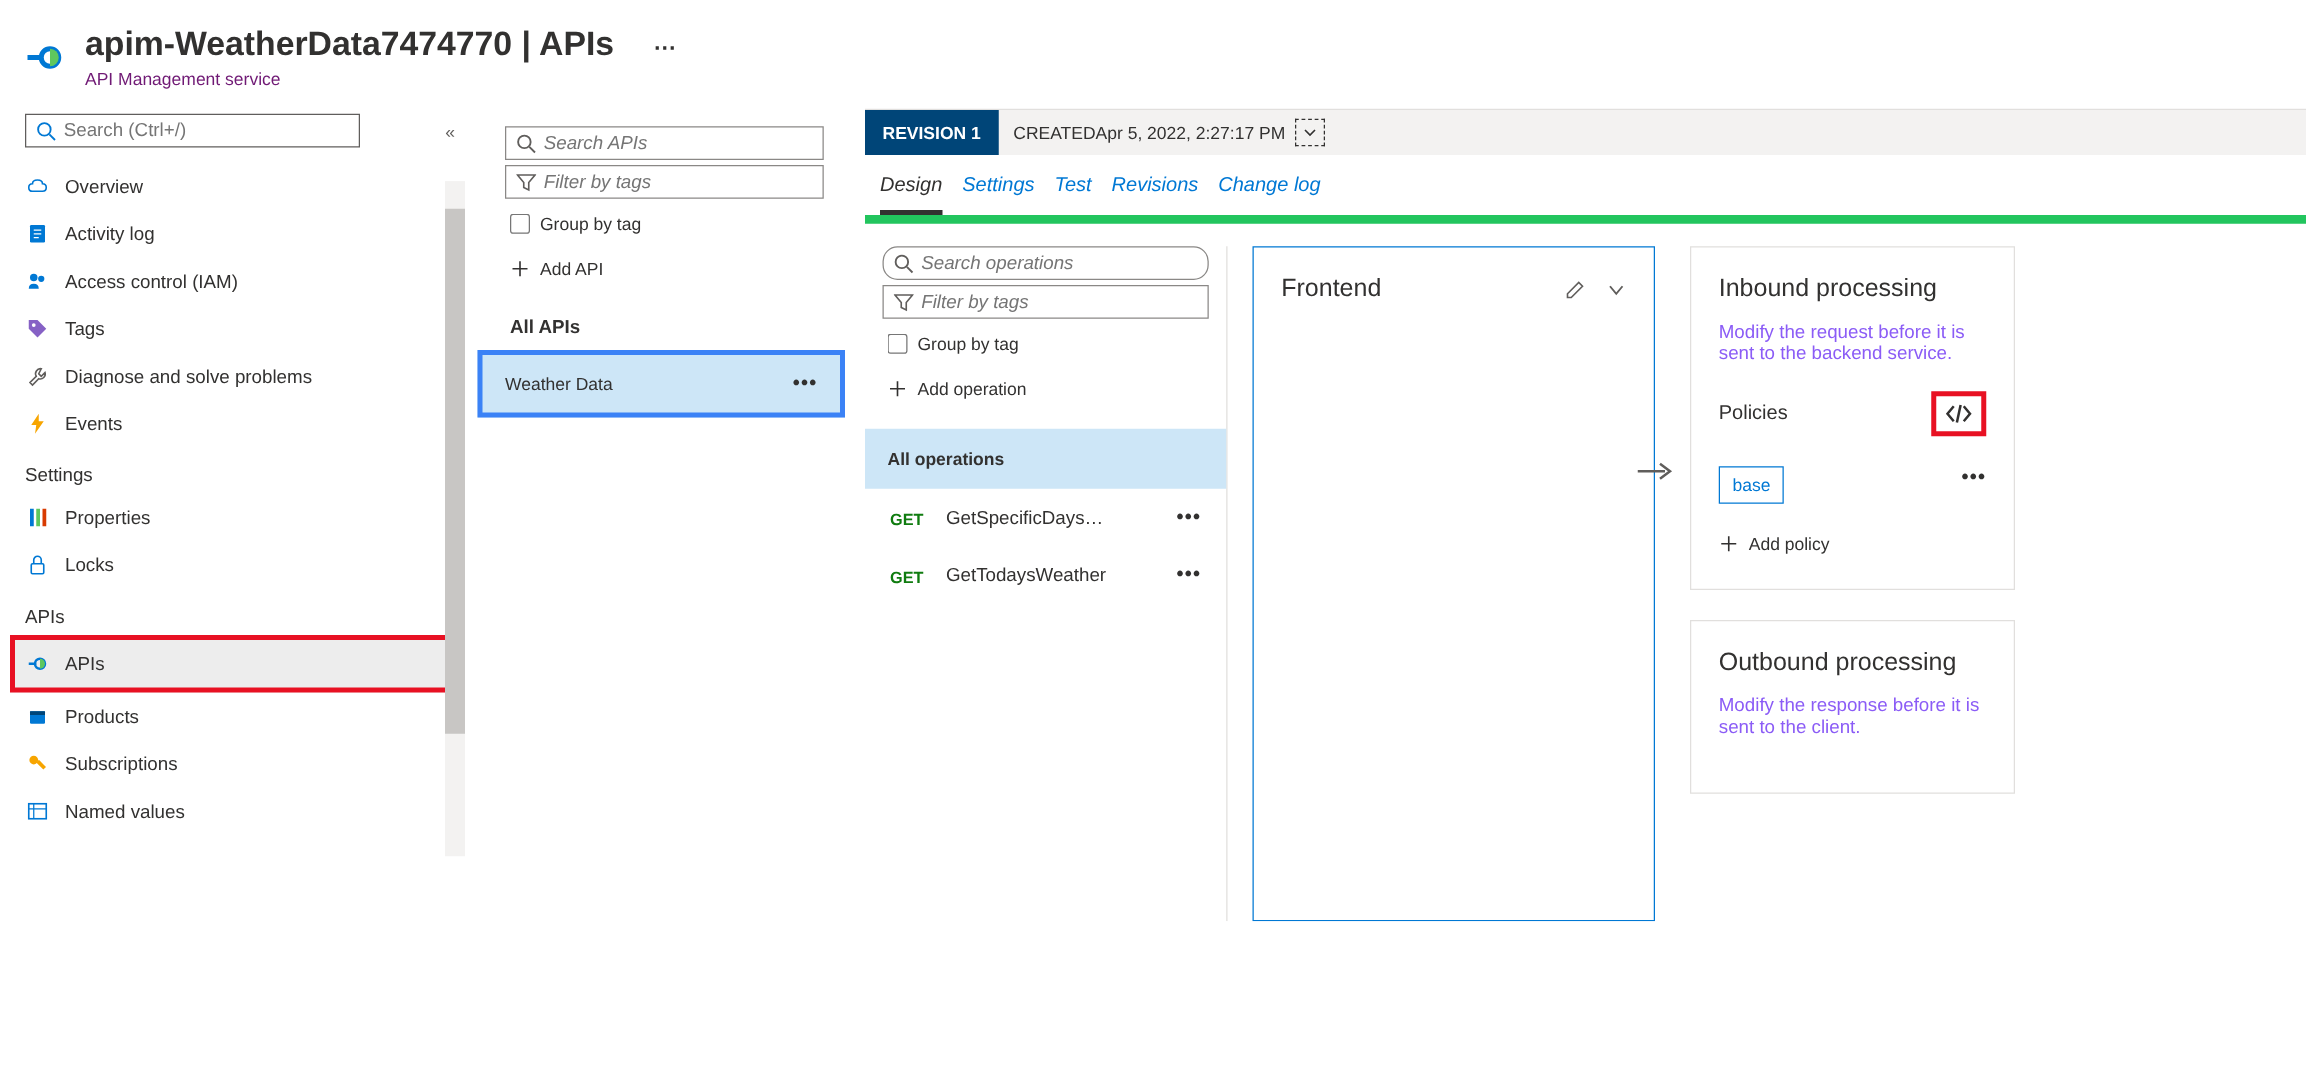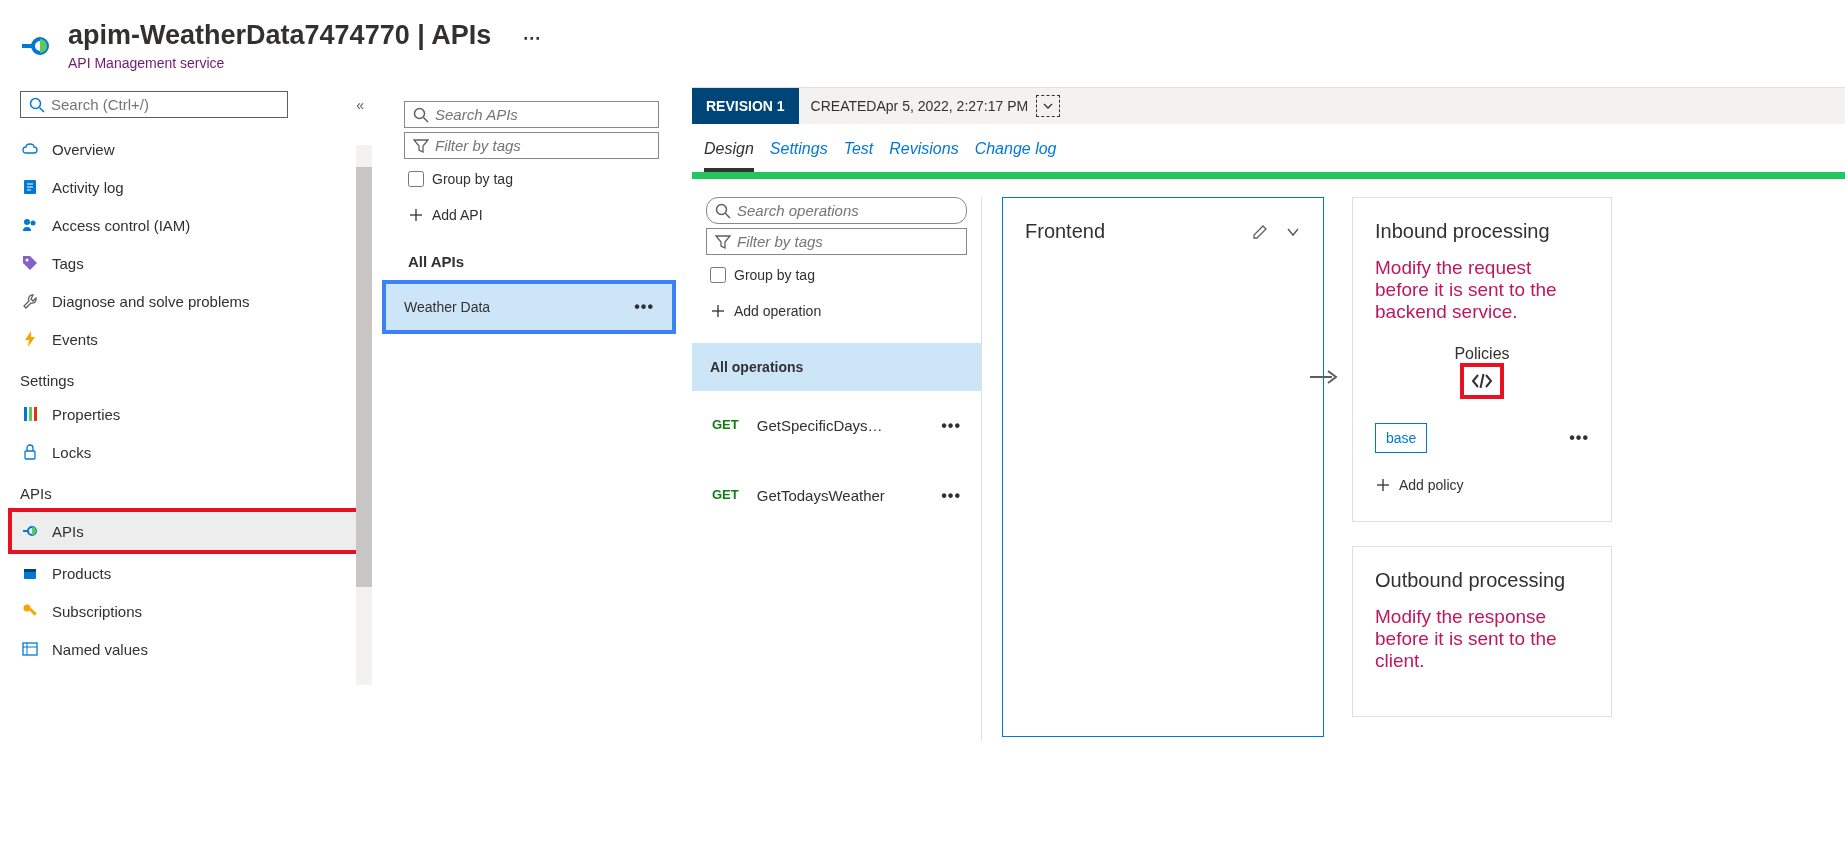--- a/index.html
+++ b/index.html
@@ -56,43 +56,43 @@
   
   .tabrow { display: flex; padding: 16px 12px 0 12px; border-bottom: 7px solid #22c55e; gap: 16px; font-style: italic; }
   .tabrow .tab { padding-bottom: 10px; font-size: 16px; cursor: pointer; }
   .tabrow .tab.active { border-bottom: 4px solid #323130; color: #323130; }
   .tabrow .tab.link { color: #0078d4; }
   
   .main-flex { display: flex; padding: 18px 0 0 0; }
   
   
   .ops-col { width: 290px; padding: 0 14px 0 14px; border-right: 1px solid #e1dfdd; }
-  .op-item { display: flex; align-items: flex-start; padding: 26px 6px; }
+  .op-item { display: flex; align-items: flex-end; padding: 14px 6px; }
   .op-method { color: #107c10; font-weight: 700; font-size: 13px; margin-right: 18px; }
   .op-name { flex: 1; font-size: 15px; }
   .op-dots { font-weight: bold; letter-spacing: 1px; font-size: 16px; }
   .all-ops { background: #cde6f7; margin: 12px -14px 0 -14px; padding: 16px 18px; font-weight: 600; }
   
   
   .frontend-col { width: 350px; padding: 0 8px 0 20px; position: relative; }
   .frontend-box { border: 1px solid #0078d4; height: 540px; padding: 22px 22px; position: relative; }
   .frontend-head { display: flex; align-items: center; justify-content: space-between; }
   .frontend-title { font-size: 20px; }
   .frontend-icons { display: flex; align-items: center; gap: 16px; color: #605e5c; }
   .arrow-right { position: absolute; right: -6px; top: 170px; color: #605e5c; }
   
   
   .inbound-col { width: 280px; padding: 0 0 0 20px; }
   .panel-box { border: 1px solid #e1dfdd; padding: 22px 22px; margin-bottom: 24px; }
   .panel-title { font-size: 20px; margin-bottom: 14px; }
-  .panel-desc { font-size: 19px; color: #be185d; margin-bottom: 22px; }
-  .policies-row { display: flex; align-items: center; justify-content: space-between; margin-bottom: 24px; flex-direction: column; }
+  .panel-desc { font-size: 15px; color: #8b5cf6; margin-bottom: 22px; }
+  .policies-row { display: flex; align-items: center; justify-content: space-between; margin-bottom: 24px; }
   .policies-label { font-size: 16px; }
   .code-icon-box { border: 4px solid #e81123; width: 44px; height: 36px; display: flex; align-items: center; justify-content: center; }
-  .base-row { display: flex; align-items: center; justify-content: space-between; margin-bottom: 18px; }
+  .base-row { display: flex; justify-content: space-between; margin-bottom: 18px; }
   .base-tag { border: 1px solid #0078d4; color: #0078d4; padding: 6px 10px; font-size: 14px; }
   .base-dots { font-weight: bold; letter-spacing: 1px; font-size: 16px; }
   .add-policy { display: flex; align-items: center; padding: 6px 0; cursor: pointer; }
   .add-policy svg { width: 16px; height: 16px; margin-right: 8px; }
   
 </style>
 </head>
 <body>
 
 <div class="header">

